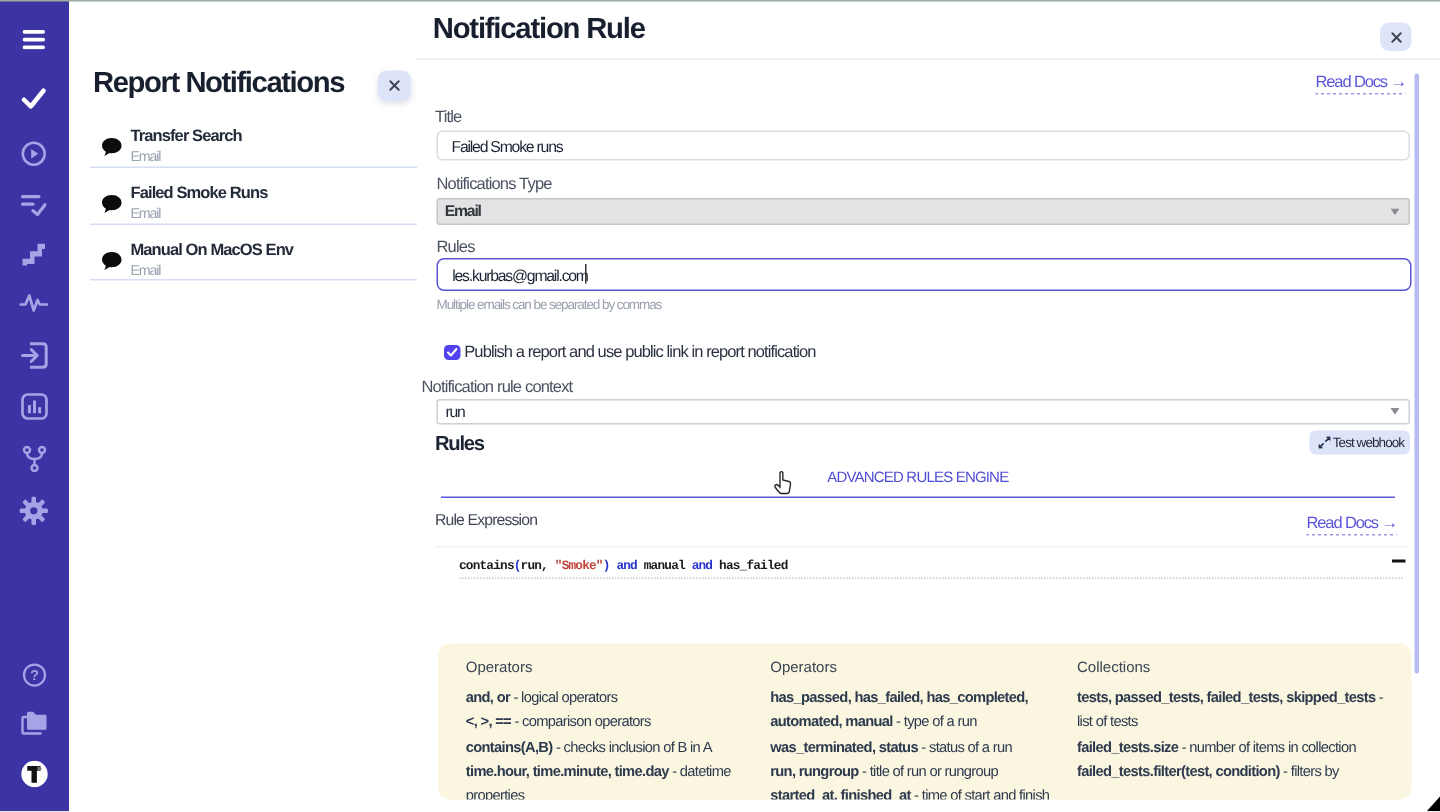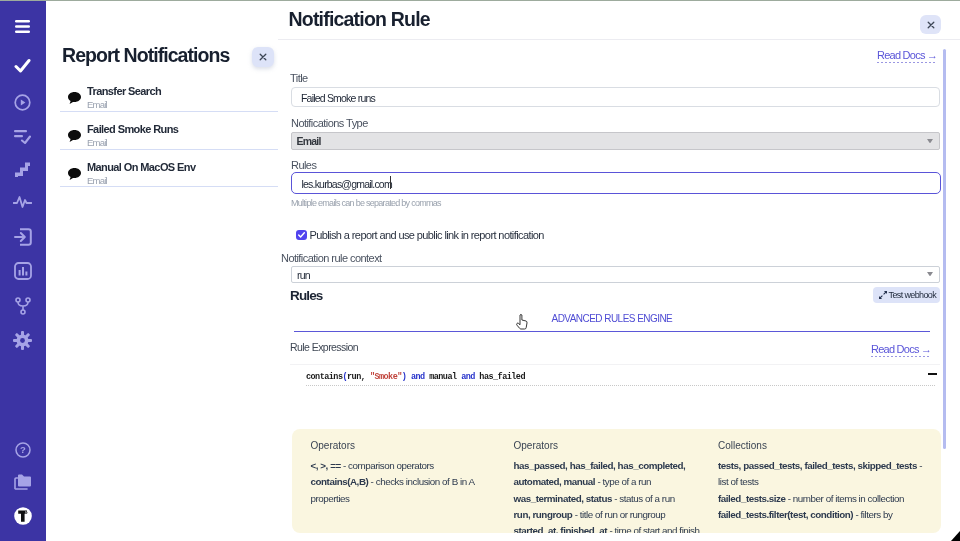--- a/index.html
+++ b/index.html
@@ -173,22 +173,24 @@
     <div class="abs link" style="left:593px;top:342.5px;padding-bottom:2px;background-image:repeating-linear-gradient(90deg,#9a97e2 0 2px,transparent 2px 4px);background-size:100% 1px;background-position:0 100%;background-repeat:no-repeat;">Read Docs →</div>
 
     <div class="abs" style="left:12px;top:363.5px;width:650px;height:1px;background:#f2f2f4;"></div>
     <div class="abs" style="left:28px;top:371.5px;font-family:'Liberation Mono',monospace;font-size:8.5px;font-weight:bold;color:#1a1a1a;letter-spacing:-0.54px;white-space:pre;">contains<span style="color:#2733cb">(</span>run, <span style="color:#c0443c">"Smoke"</span><span style="color:#2733cb">)</span> <span style="color:#2733cb">and</span> manual <span style="color:#2733cb">and</span> has_failed</div>
     <div class="abs" style="left:28px;top:383.5px;width:629px;height:1px;border-bottom:1px dotted #c8c8c8;"></div>
     <div class="abs" style="left:650px;top:372.5px;width:9px;height:2.2px;background:#111;"></div>
 
     <div class="abs" style="left:14px;top:428.5px;width:649px;height:104.5px;background:#faf6e0;border-radius:8px;overflow:hidden;">
       <div class="abs" style="left:18.5px;top:11px;font-size:10px;color:#3a4453;letter-spacing:0;">Operators</div>
       <div class="abs" style="left:18.5px;top:29.5px;font-size:9.8px;line-height:16.3px;color:#2d3a4e;letter-spacing:-0.45px;white-space:nowrap;">
+        <div><b>and, or</b> - logical operators</div>
         <div><b>&lt;, &gt;, ==</b> - comparison operators</div>
         <div><b>contains(A,B)</b> - checks inclusion of B in A</div>
+        <div><b>time.hour, time.minute, time.day</b> - datetime</div>
         <div>properties</div>
       </div>
       <div class="abs" style="left:221.5px;top:11px;font-size:10px;color:#3a4453;letter-spacing:0;">Operators</div>
       <div class="abs" style="left:221.5px;top:29.5px;font-size:9.8px;line-height:16.3px;color:#2d3a4e;letter-spacing:-0.45px;white-space:nowrap;">
         <div><b>has_passed, has_failed, has_completed,</b></div>
         <div><b>automated, manual</b> - type of a run</div>
         <div><b>was_terminated, status</b> - status of a run</div>
         <div><b>run, rungroup</b> - title of run or rungroup</div>
         <div><b>started_at, finished_at</b> - time of start and finish</div>
       </div>

